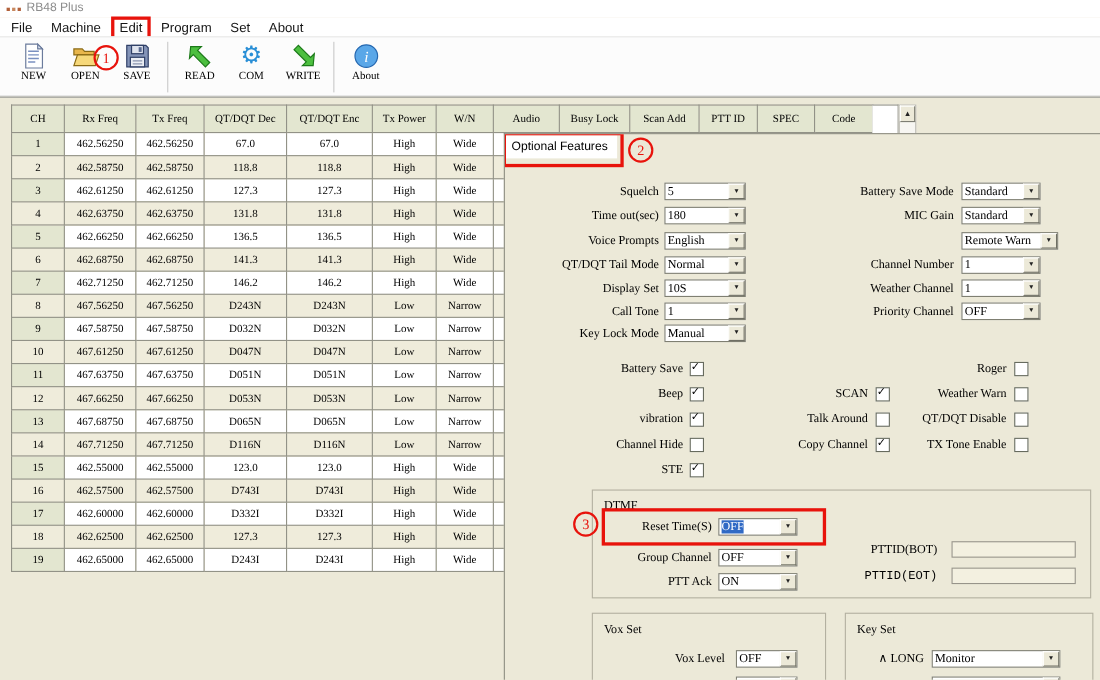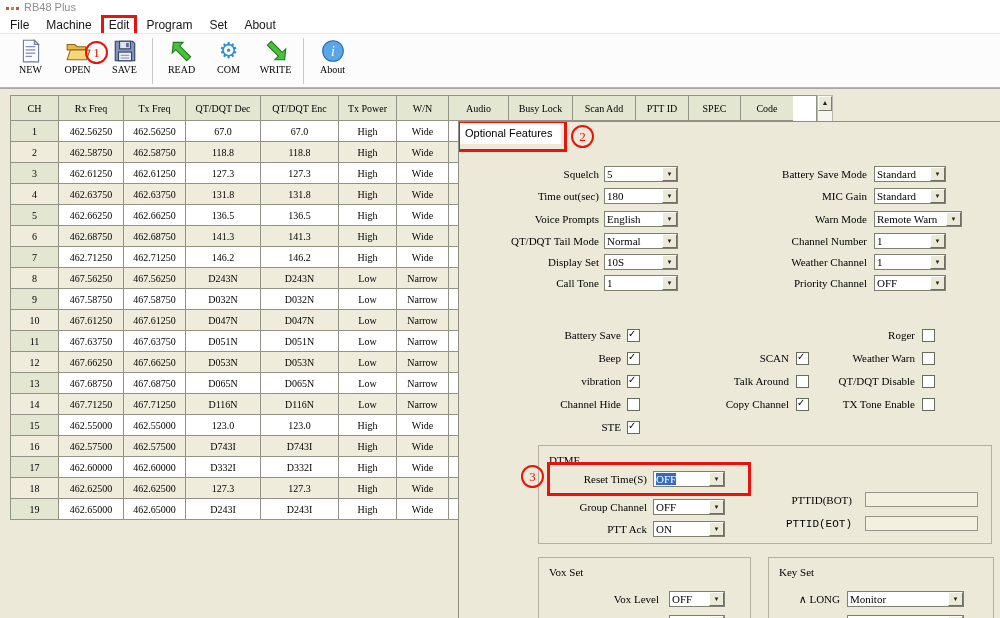--- a/index.html
+++ b/index.html
@@ -513,36 +513,42 @@
           <span class="cbtn">▼</span>
         </div>
       </div>
       <div class="prow" style="left: 0px; top: 153px; width: 100%;">
         <span class="plabel" style="left: 0px; width: 140px;">Call Tone</span>
         <div class="combo" style="left: 145px; top: 0px; width: 74px;">
           <span class="cval">1</span>
           <span class="cbtn">▼</span>
         </div>
       </div>
+      <div class="prow" style="left: 0px; top: 173px; width: 100%;">
+        <span class="plabel" style="left: 0px; width: 140px;">Key Lock Mode</span>
+        <div class="combo" style="left: 145px; top: 0px; width: 74px;">
+          <span class="cval">Manual</span>
+          <span class="cbtn">▼</span>
+        </div>
+      </div>
       <div class="prow" style="left: 0px; top: 44px; width: 100%;">
         <span class="plabel" style="left: 240px; width: 168px;">Battery Save Mode</span>
         <div class="combo" style="left: 415px; top: 0px; width: 72px;">
           <span class="cval">Standard</span>
           <span class="cbtn">▼</span>
         </div>
       </div>
       <div class="prow" style="left: 0px; top: 66px; width: 100%;">
         <span class="plabel" style="left: 240px; width: 168px;">MIC Gain</span>
         <div class="combo" style="left: 415px; top: 0px; width: 72px;">
           <span class="cval">Standard</span>
           <span class="cbtn">▼</span>
         </div>
       </div>
       <div class="prow" style="left: 0px; top: 89px; width: 100%;">
-        <span class="plabel" style="left: 240px; width: 168px;">Warn Mode</span>
         <div class="combo" style="left: 415px; top: 0px; width: 88px;">
           <span class="cval">Remote Warn</span>
           <span class="cbtn">▼</span>
         </div>
       </div>
       <div class="prow" style="left: 0px; top: 111px; width: 100%;">
         <span class="plabel" style="left: 240px; width: 168px;">Channel Number</span>
         <div class="combo" style="left: 415px; top: 0px; width: 72px;">
           <span class="cval">1</span>
           <span class="cbtn">▼</span>

